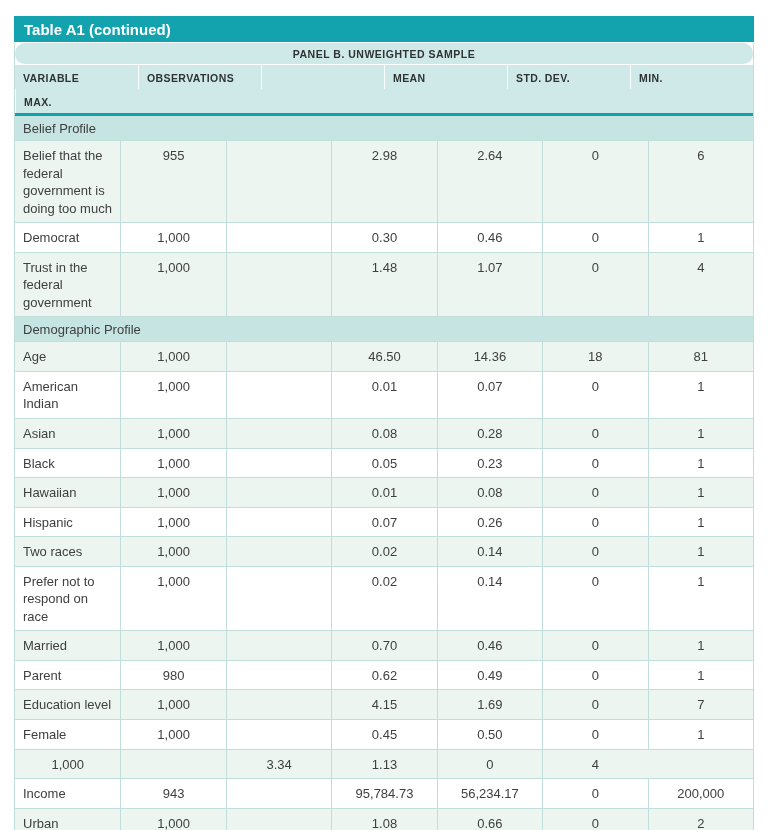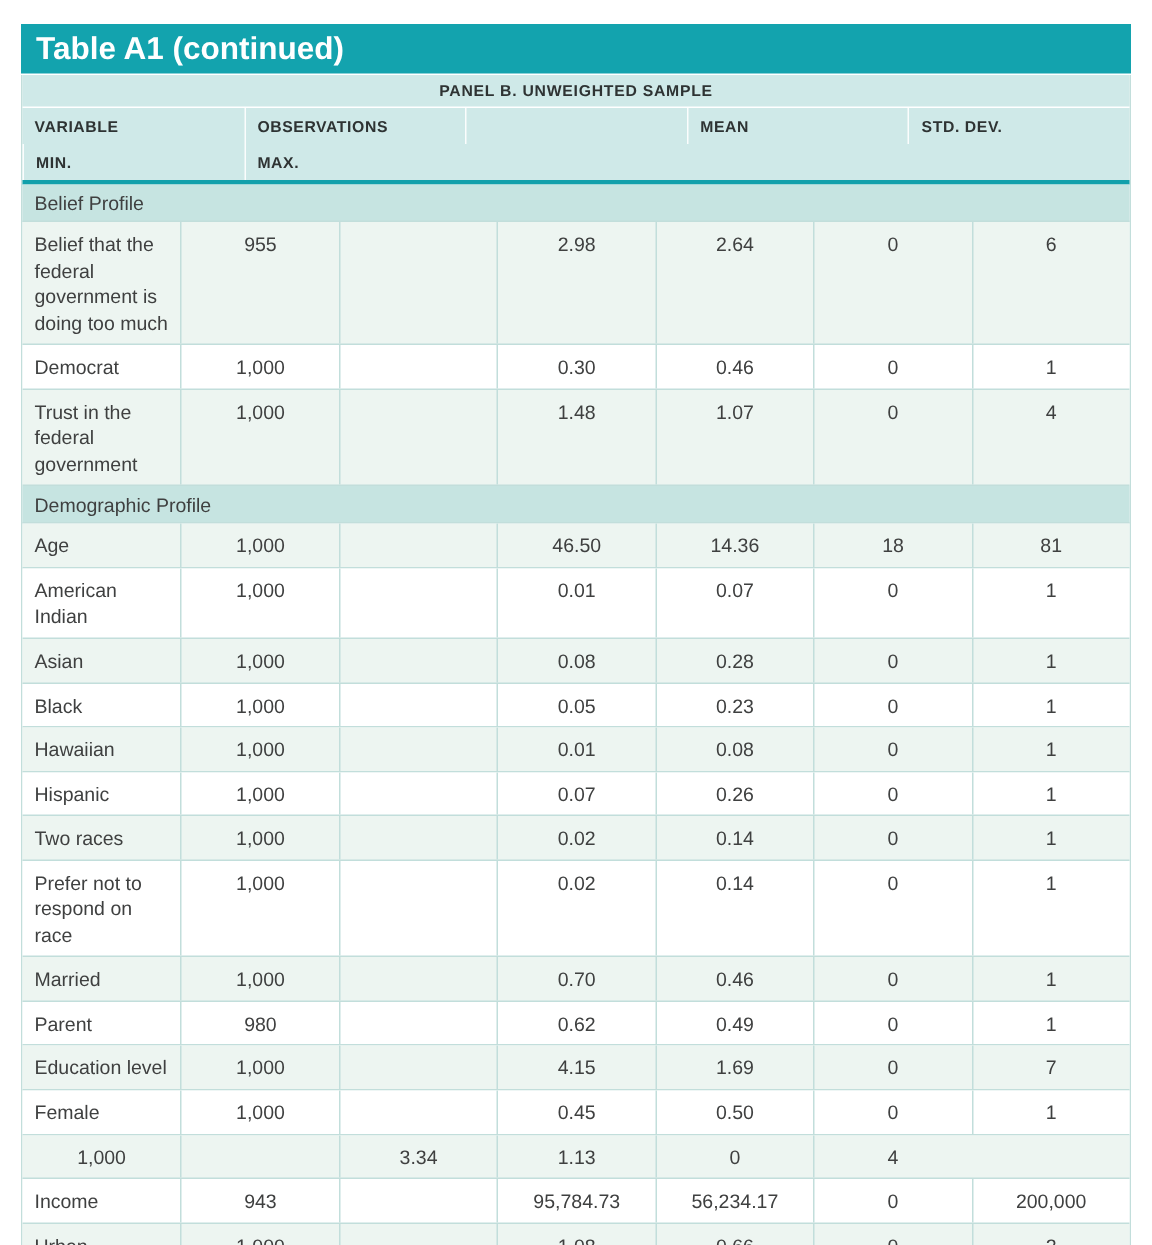--- a/index.html
+++ b/index.html
@@ -25,38 +25,39 @@
     width:740px;
     margin:16px 14px 10px 14px;
     border-left:1px solid var(--cell-border);
     border-right:1px solid var(--cell-border);
     border-bottom:3px solid var(--bottom-rule);
   }
   .title-bar{
     background:var(--title-bar);
     color:#ffffff;
     font-weight:bold;
-    font-size:21px;
+    font-size:15px;
     padding:5px 4px 4px 10px;
     margin:0 -1px;
     border-bottom:1px solid #ffffff;
   }
   .panel-bar{
     background:var(--header-band);
     color:var(--header-text);
     text-align:center;
     font-weight:bold;
     font-size:10.5px;
     letter-spacing:.5px;
     padding:5px 0 4px 0;
     border-bottom:1px solid #ffffff;
+    border-radius:10px;
   }
   .header-row{
     display:grid;
-    grid-template-columns:repeat(5,1fr);
+    grid-template-columns:repeat(6,1fr);
     background:var(--header-band);
     border-bottom:3px solid var(--rule-teal);
   }
   .header-cell{
     font-size:10.5px;
     font-weight:bold;
     letter-spacing:.4px;
     color:var(--header-text);
     padding:7px 8px 5px 8px;
     text-align:left;

